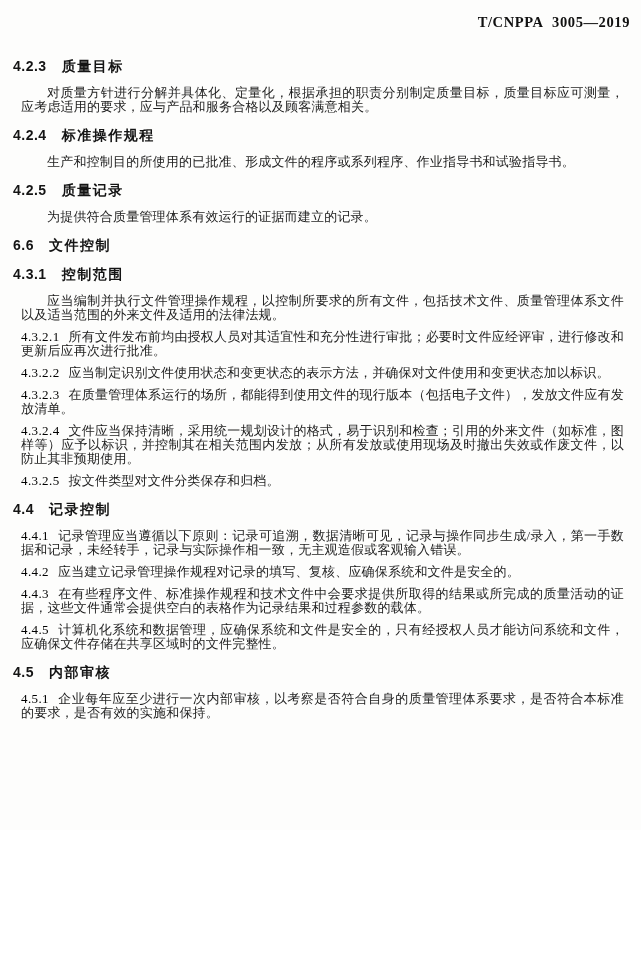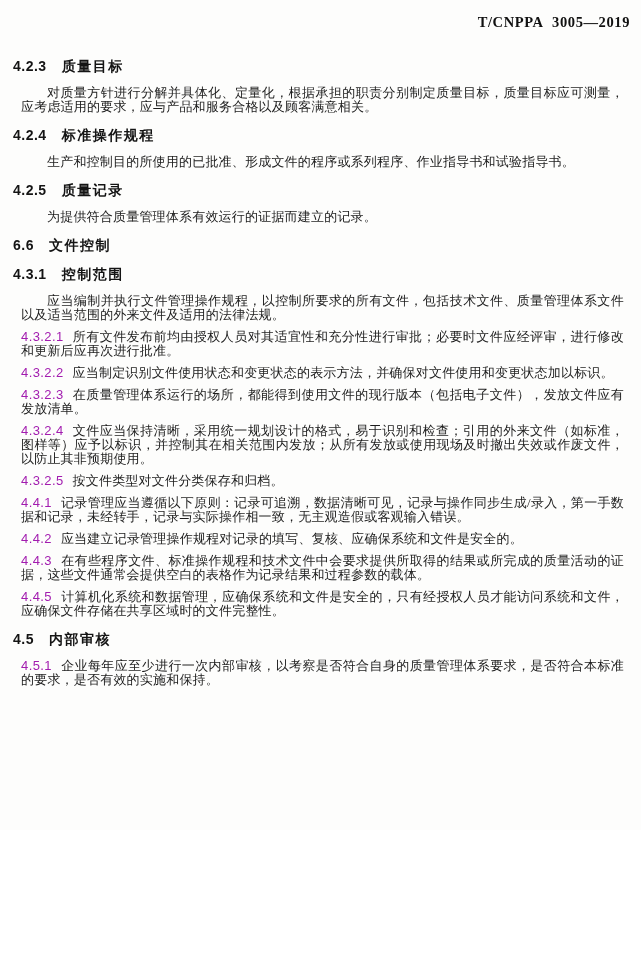--- a/index.html
+++ b/index.html
@@ -46,24 +46,24 @@
     font-size: 13px;
     line-height: 14px;
     margin: 8px;
     text-align: justify;
     text-justify: inter-ideograph;
     letter-spacing: 0.2px;
     color: #1d1d1d;
   }
   .indent { text-indent: 2em; }
   .cnum {
-    font-family: Liberation Sans, sans-serif;
+    font-family: Liberation Serif, serif;
     letter-spacing: 0.4px;
     margin-right: 9px;
-    color: #a21caf;
+    color: #000000;
   }
   .page-number {
     position: absolute;
     top: 944px;
     right: 29px;
     font-size: 13px;
     color: #5c5c5c;
     font-family: "Liberation Serif", "DejaVu Serif", serif;
   }
 </style>
@@ -81,20 +81,21 @@
       <h2 class="heading"><span class="hnum">4.2.5</span><span class="htitle">质量记录</span></h2>
       <p class="para indent">为提供符合质量管理体系有效运行的证据而建立的记录。</p>
       <h2 class="heading"><span class="hnum">6.6</span><span class="htitle">文件控制</span></h2>
       <h2 class="heading"><span class="hnum">4.3.1</span><span class="htitle">控制范围</span></h2>
       <p class="para indent">应当编制并执行文件管理操作规程，以控制所要求的所有文件，包括技术文件、质量管理体系文件以及适当范围的外来文件及适用的法律法规。</p>
       <p class="para clause"><span class="cnum">4.3.2.1</span><span>所有文件发布前均由授权人员对其适宜性和充分性进行审批；必要时文件应经评审，进行修改和更新后应再次进行批准。</span></p>
       <p class="para clause"><span class="cnum">4.3.2.2</span><span>应当制定识别文件使用状态和变更状态的表示方法，并确保对文件使用和变更状态加以标识。</span></p>
       <p class="para clause"><span class="cnum">4.3.2.3</span><span>在质量管理体系运行的场所，都能得到使用文件的现行版本（包括电子文件），发放文件应有发放清单。</span></p>
       <p class="para clause"><span class="cnum">4.3.2.4</span><span>文件应当保持清晰，采用统一规划设计的格式，易于识别和检查；引用的外来文件（如标准，图样等）应予以标识，并控制其在相关范围内发放；从所有发放或使用现场及时撤出失效或作废文件，以防止其非预期使用。</span></p>
       <p class="para clause"><span class="cnum">4.3.2.5</span><span>按文件类型对文件分类保存和归档。</span></p>
+      <h2 class="heading"><span class="hnum">4.4</span><span class="htitle">记录控制</span></h2>
       <p class="para clause"><span class="cnum">4.4.1</span><span>记录管理应当遵循以下原则：记录可追溯，数据清晰可见，记录与操作同步生成/录入，第一手数据和记录，未经转手，记录与实际操作相一致，无主观造假或客观输入错误。</span></p>
       <p class="para clause"><span class="cnum">4.4.2</span><span>应当建立记录管理操作规程对记录的填写、复核、应确保系统和文件是安全的。</span></p>
       <p class="para clause"><span class="cnum">4.4.3</span><span>在有些程序文件、标准操作规程和技术文件中会要求提供所取得的结果或所完成的质量活动的证据，这些文件通常会提供空白的表格作为记录结果和过程参数的载体。</span></p>
       <p class="para clause"><span class="cnum">4.4.5</span><span>计算机化系统和数据管理，应确保系统和文件是安全的，只有经授权人员才能访问系统和文件，应确保文件存储在共享区域时的文件完整性。</span></p>
       <h2 class="heading"><span class="hnum">4.5</span><span class="htitle">内部审核</span></h2>
       <p class="para clause"><span class="cnum">4.5.1</span><span>企业每年应至少进行一次内部审核，以考察是否符合自身的质量管理体系要求，是否符合本标准的要求，是否有效的实施和保持。</span></p>
     </main>
 
   <div class="page-number">5</div>
 </div>

